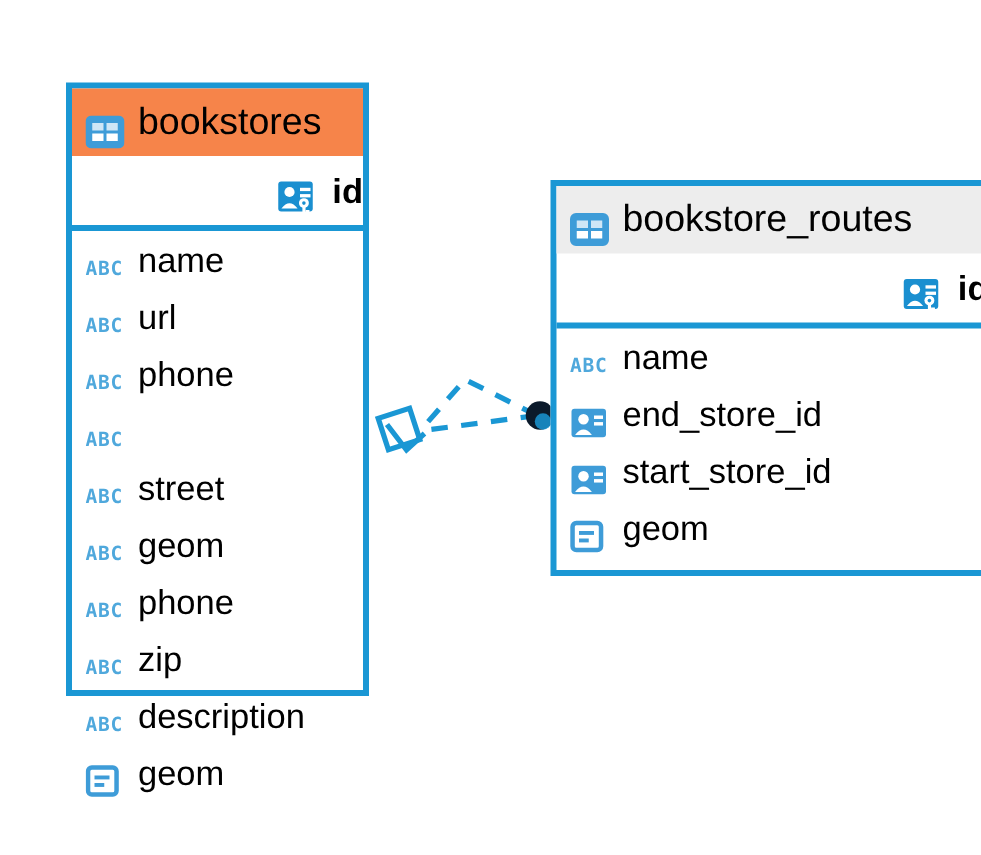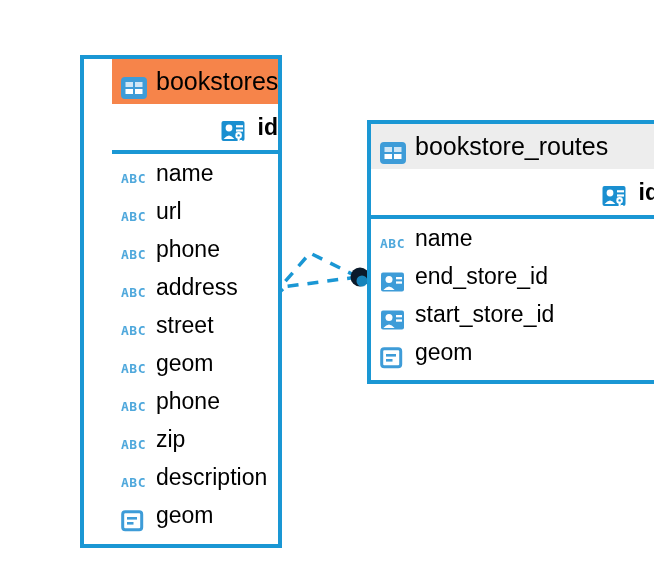--- a/index.html
+++ b/index.html
@@ -105,21 +105,21 @@
     <g transform="translate(266,286) rotate(-18)">
       <rect x="-11" y="-11" width="22" height="22" fill="#ffffff" stroke="#1A97D4" stroke-width="3.5" stroke-linejoin="miter"></rect>
     </g>
 
     <path d="M 258 283 L 271 300 L 283 289" fill="none" stroke="#1A97D4" stroke-width="3.5" stroke-linejoin="miter"></path>
 
     <circle cx="360" cy="277" r="9.5" fill="#0B1A2B"></circle>
     <circle cx="362" cy="281" r="5.5" fill="#1A97D4" opacity="0.85"></circle>
   </svg>
 
-  <div class="entity" style="left:80px; top:55px; width:202px; height:493px;padding-left:28px;">
+  <div class="entity" style="left:44px; top:55px; width:202px; height:409px;">
 
     <div class="entity-header accent-orange">
       <span class="icon">
         <svg width="26" height="22" viewBox="0 0 26 22">
           <rect x="1.5" y="1.5" width="23" height="19" rx="2.5" fill="#3E9CD8" stroke="#3E9CD8" stroke-width="3"></rect>
           <rect x="4.5" y="5" width="7.5" height="5" fill="#CFE6F6"></rect>
           <rect x="14" y="5" width="7.5" height="5" fill="#CFE6F6"></rect>
           <rect x="4.5" y="12" width="7.5" height="5" fill="#FFFFFF"></rect>
           <rect x="14" y="12" width="7.5" height="5" fill="#FFFFFF"></rect>
         </svg>
@@ -175,21 +175,20 @@
         </span>
         <span class="field-label">phone</span>
       </div>
 
       <div class="field-row">
         <span class="icon">
           <svg width="26" height="20" viewBox="0 0 26 20">
             <text x="0" y="14" font-family="'DejaVu Sans Mono', monospace" font-size="13" font-weight="bold" fill="#4FA8DC" letter-spacing="0.5">ABC</text>
           </svg>
         </span>
-        <span class="field-label">address</span>
       </div>
 
       <div class="field-row">
         <span class="icon">
           <svg width="26" height="20" viewBox="0 0 26 20">
             <text x="0" y="14" font-family="'DejaVu Sans Mono', monospace" font-size="13" font-weight="bold" fill="#4FA8DC" letter-spacing="0.5">ABC</text>
           </svg>
         </span>
         <span class="field-label">street</span>
       </div>

